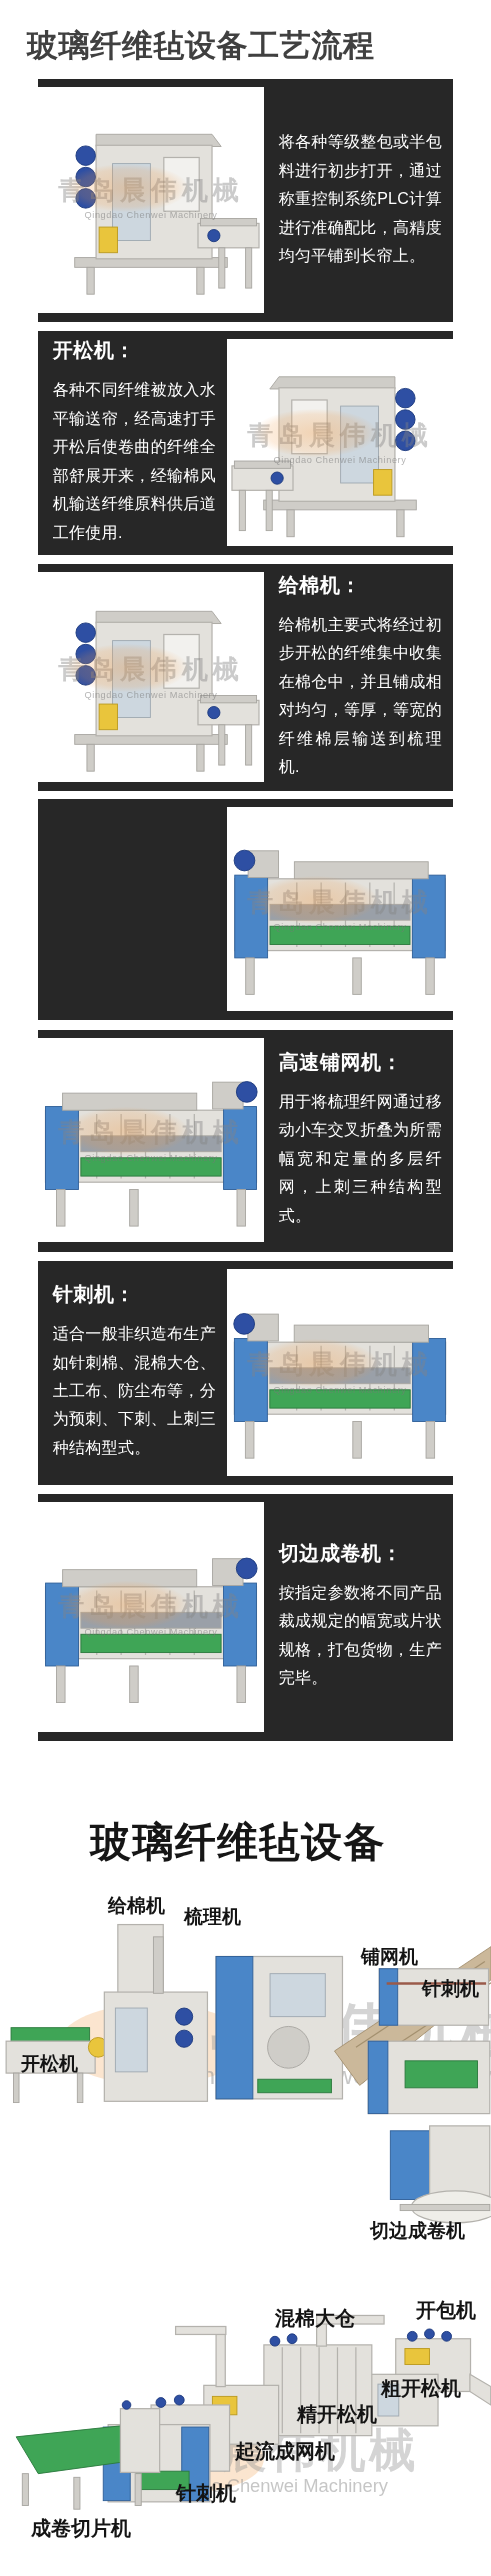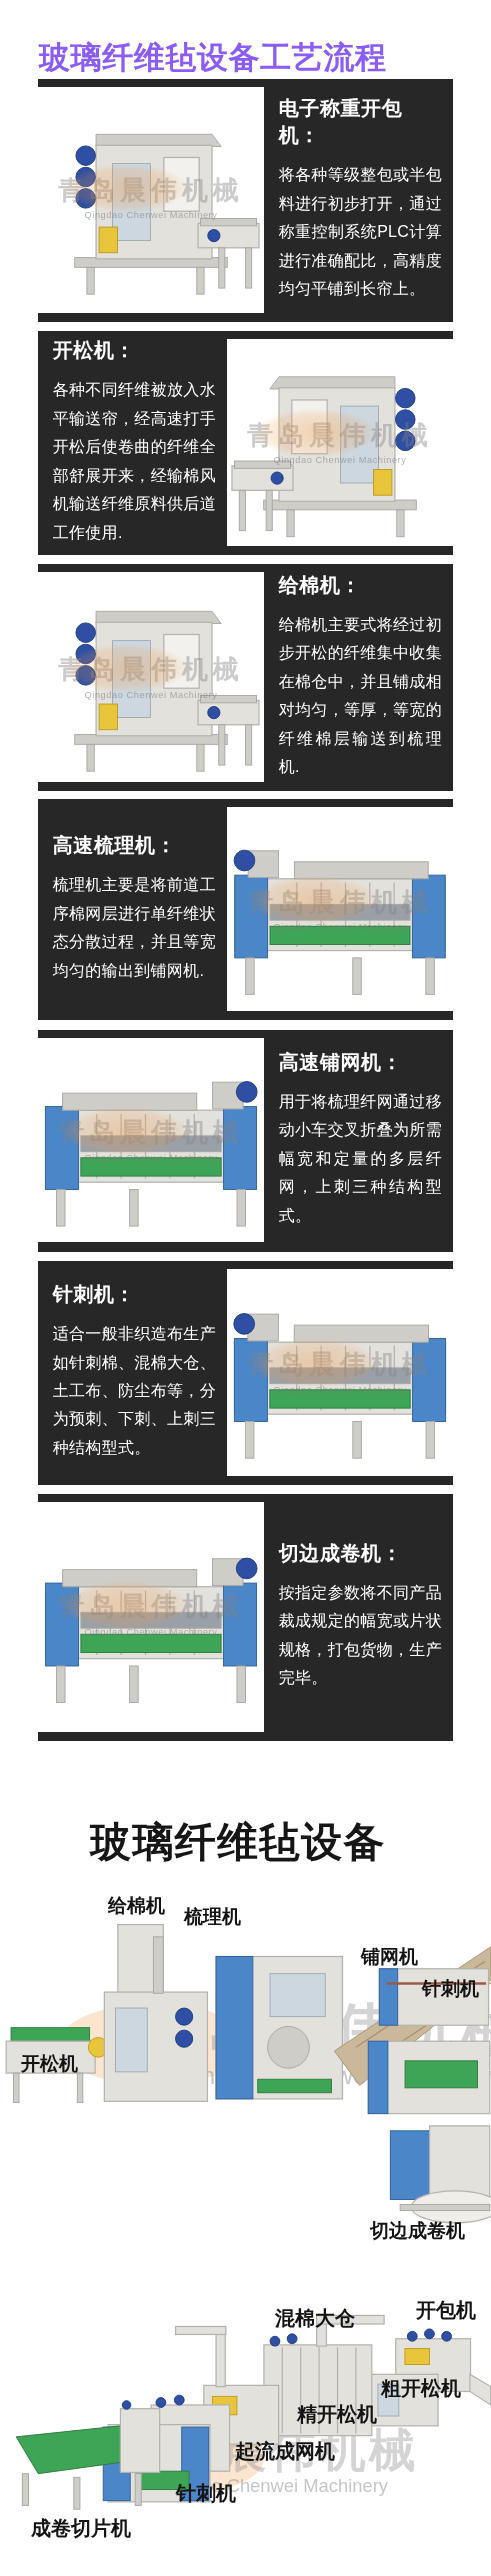--- a/index.html
+++ b/index.html
@@ -1,22 +1,22 @@
 <!DOCTYPE html>
 <html style="font-size:9.8px"><head>
 <meta charset="utf-8">
 <style>
   html,body{margin:0;padding:0;background:#ffffff;}
   body{width:491px;height:2576px;position:relative;overflow:hidden;
        font-family:"Liberation Sans","DejaVu Sans",sans-serif;color:#1c1c1c;}
 
   
   .page-title{
-    position:absolute;left:27px;top:24.6px;margin:12px;
-    font-size:31px;font-weight:900;letter-spacing:0.6px;color:#8b5cf6;
+    position:absolute;left:27px;top:24.6px;margin:0;
+    font-size:31px;font-weight:900;letter-spacing:0.6px;color:#404040;
   }
 
   
   .blocks{position:absolute;left:38px;top:79px;width:415px;}
   .pblock{
     position:relative;width:415px;background:#272727;display:flex;
     margin-bottom:9.2px;
   }
   .pblock.photo-right{flex-direction:row-reverse;}
   .b1{height:243px;} .b2{height:224px;} .b3{height:227px;margin-bottom:8px;}
@@ -125,21 +125,20 @@
       <svg class="machine-art" viewBox="0 0 368 368" width="226" height="226">
           <use href="#machine-a"></use>
         </svg>
       <div class="wm">
         <span class="wm-swoosh"></span>
         <span class="wm-cn">青岛晨伟机械</span>
         <span class="wm-en">Qingdao Chenwei Machinery</span>
       </div>
     </div>
     <div class="ptext">
-      <h2>电子称重开包机：</h2>
       <p>将各种等级整包或半包料进行初步打开，通过称重控制系统PLC计算进行准确配比，高精度均匀平铺到长帘上。</p>
     </div>
   </section>
 
   <section class="pblock b2 photo-right">
     <div class="photo">
       <svg class="machine-art" viewBox="0 0 368 337" width="226" height="207">
           <use href="#machine-a"></use>
         </svg>
       <div class="wm">
@@ -174,24 +173,20 @@
   <section class="pblock b4 photo-right">
     <div class="photo">
       <svg class="machine-art" viewBox="0 0 368 332" width="226" height="204">
           <use href="#machine-b"></use>
         </svg>
       <div class="wm">
         <span class="wm-swoosh"></span>
         <span class="wm-cn">青岛晨伟机械</span>
         <span class="wm-en">Qingdao Chenwei Machinery</span>
       </div>
-    </div>
-    <div class="ptext">
-      <h2>高速梳理机：</h2>
-      <p>梳理机主要是将前道工序棉网层进行单纤维状态分散过程，并且等宽均匀的输出到铺网机.</p>
     </div>
   </section>
 
   <section class="pblock b5 photo-left">
     <div class="photo">
       <svg class="machine-art" viewBox="0 0 368 334" width="226" height="205">
           <use href="#machine-b"></use>
         </svg>
       <div class="wm">
         <span class="wm-swoosh"></span>

